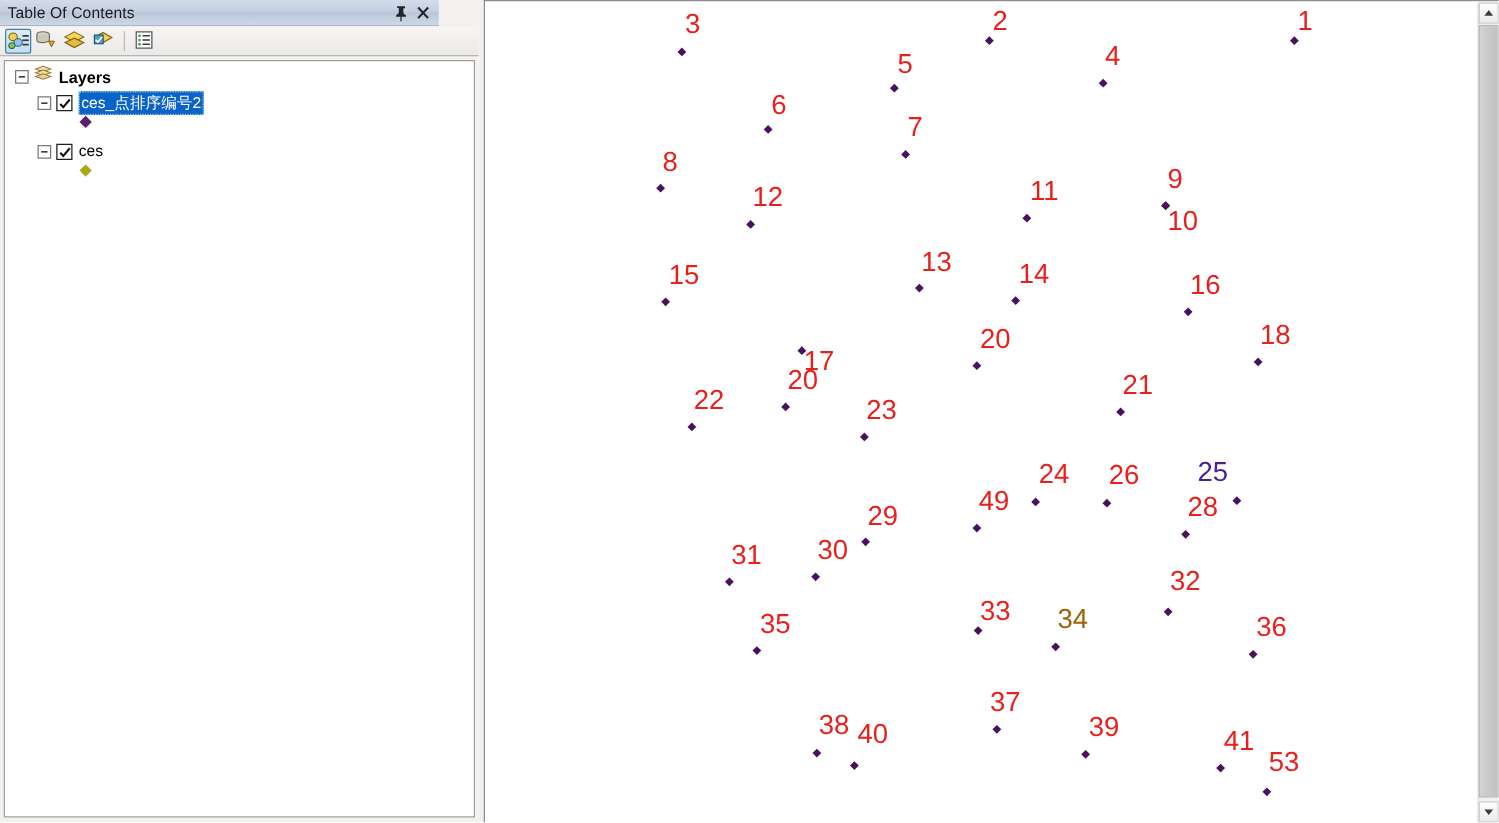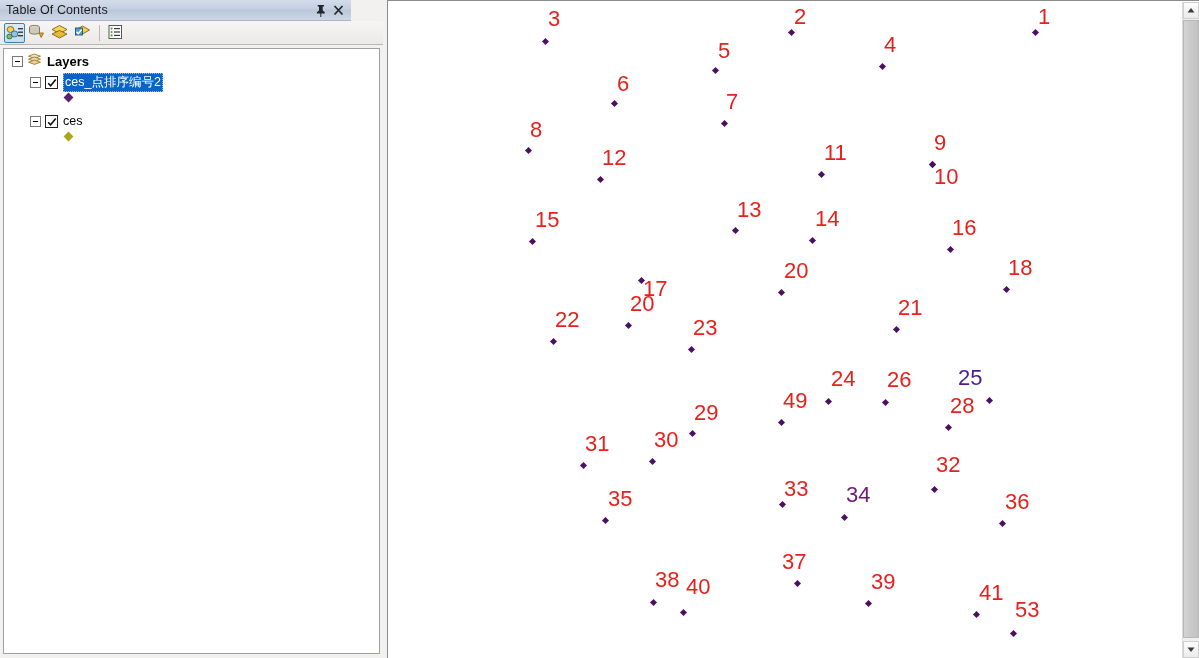--- a/index.html
+++ b/index.html
@@ -419,27 +419,27 @@
         <div class="pt-label" style="left: 306px; top: 400px; color: rgb(232, 32, 28);">29</div>
         <div class="pt-dot" style="left: 262px; top: 457px; background: rgb(75, 16, 96);"></div>
         <div class="pt-label" style="left: 266px; top: 427px; color: rgb(232, 32, 28);">30</div>
         <div class="pt-dot" style="left: 193px; top: 461px; background: rgb(75, 16, 96);"></div>
         <div class="pt-label" style="left: 197px; top: 431px; color: rgb(232, 32, 28);">31</div>
         <div class="pt-dot" style="left: 544px; top: 485px; background: rgb(75, 16, 96);"></div>
         <div class="pt-label" style="left: 548px; top: 452px; color: rgb(232, 32, 28);">32</div>
         <div class="pt-dot" style="left: 392px; top: 500px; background: rgb(75, 16, 96);"></div>
         <div class="pt-label" style="left: 396px; top: 469px; color: rgb(232, 32, 28); margin-top: 7px;">33</div>
         <div class="pt-dot" style="left: 454px; top: 513px; background: rgb(75, 16, 96);"></div>
-        <div class="pt-label" style="left: 458px; top: 482px; color: #701a75;">34</div>
+        <div class="pt-label" style="left: 458px; top: 482px; color: #a16207;">34</div>
         <div class="pt-dot" style="left: 215px; top: 516px; background: rgb(75, 16, 96);"></div>
         <div class="pt-label" style="left: 220px; top: 486px; color: rgb(232, 32, 28);">35</div>
         <div class="pt-dot" style="left: 612px; top: 519px; background: rgb(75, 16, 96);"></div>
         <div class="pt-label" style="left: 617px; top: 489px; color: rgb(232, 32, 28);">36</div>
         <div class="pt-dot" style="left: 407px; top: 579px; background: rgb(75, 16, 96);"></div>
-        <div class="pt-label" style="left: 394px; top: 549px; color: rgb(232, 32, 28);">37</div>
+        <div class="pt-label" style="left: 404px; top: 549px; color: rgb(232, 32, 28);">37</div>
         <div class="pt-dot" style="left: 263px; top: 598px; background: rgb(75, 16, 96);"></div>
         <div class="pt-label" style="left: 267px; top: 567px; color: rgb(232, 32, 28);">38</div>
         <div class="pt-dot" style="left: 478px; top: 599px; background: rgb(75, 16, 96);"></div>
         <div class="pt-label" style="left: 483px; top: 569px; color: rgb(232, 32, 28);">39</div>
         <div class="pt-dot" style="left: 293px; top: 608px; background: rgb(75, 16, 96);"></div>
         <div class="pt-label" style="left: 298px; top: 574px; color: rgb(232, 32, 28);">40</div>
         <div class="pt-dot" style="left: 586px; top: 610px; background: rgb(75, 16, 96);"></div>
         <div class="pt-label" style="left: 591px; top: 580px; color: rgb(232, 32, 28);">41</div>
         <div class="pt-dot" style="left: 623px; top: 629px; background: rgb(75, 16, 96);"></div>
         <div class="pt-label" style="left: 627px; top: 597px; color: rgb(232, 32, 28);">53</div>

